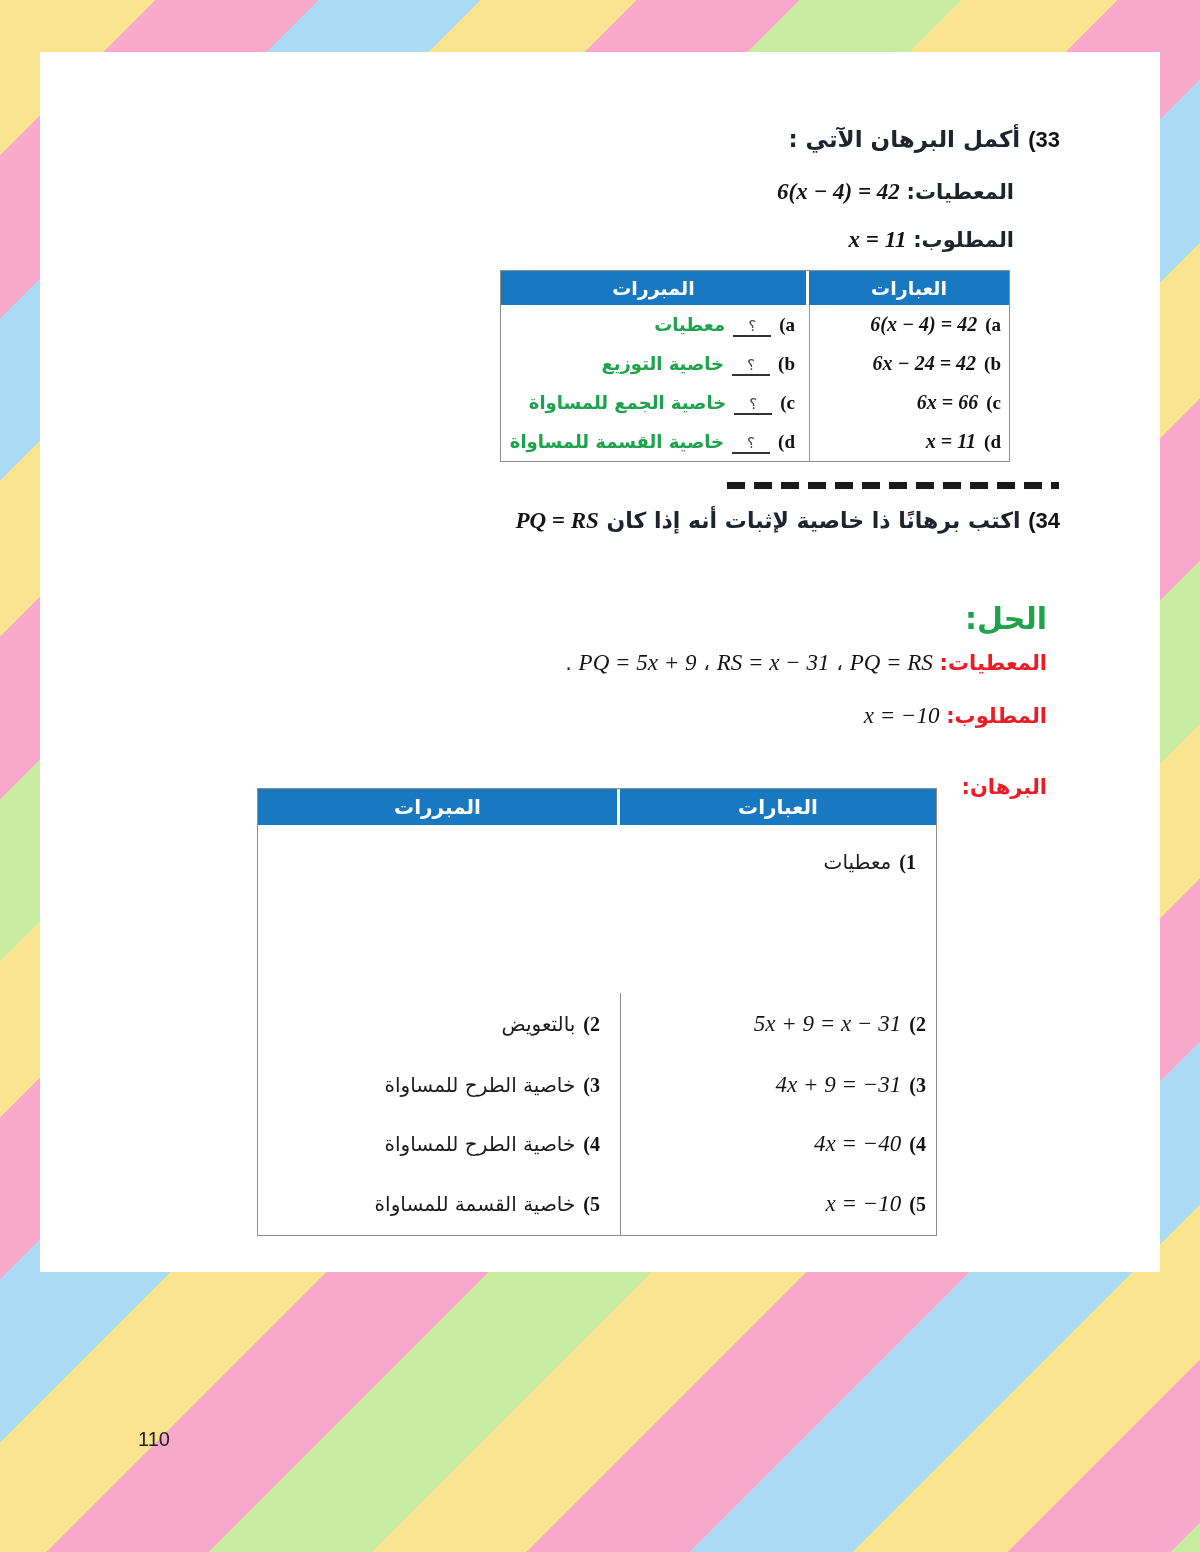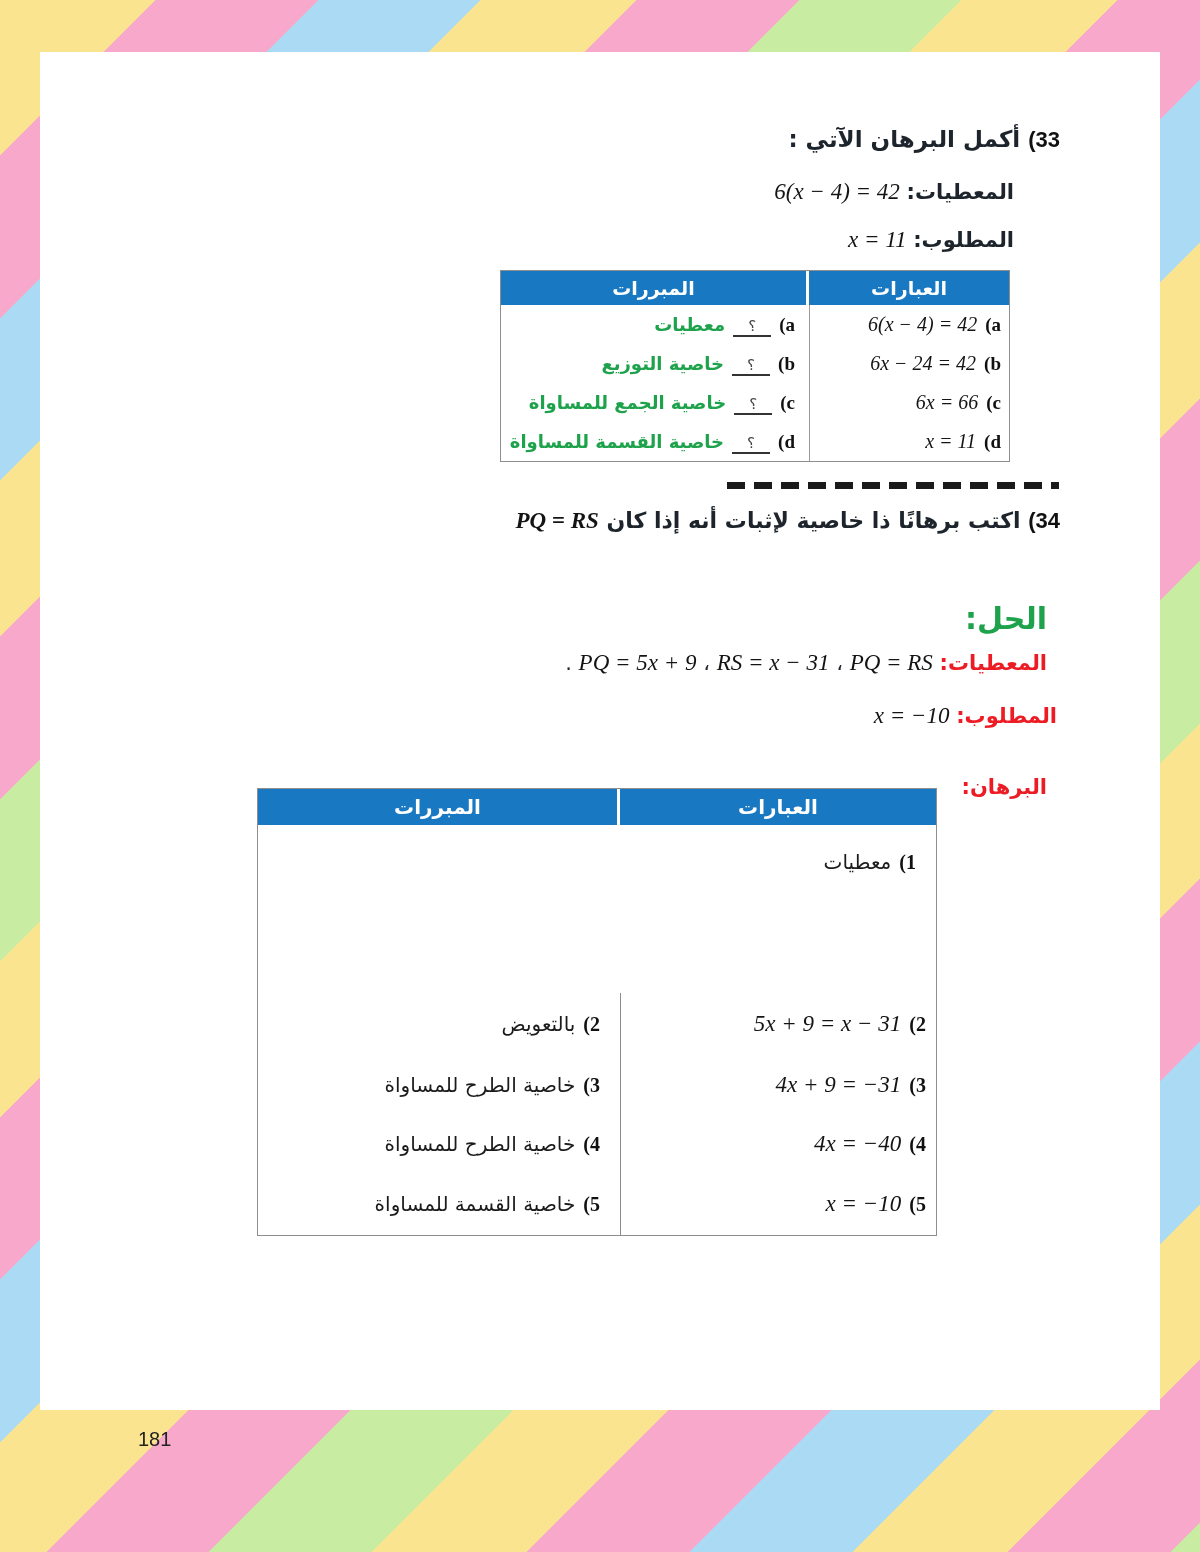--- a/index.html
+++ b/index.html
@@ -10,31 +10,31 @@
     background: repeating-linear-gradient(135deg,
       #fbe48f 0 110px,
       #f8a9cb 110px 225px,
       #abdaf4 225px 340px,
       #fbe48f 340px 450px,
       #f8a9cb 450px 565px,
       #c9eca3 565px 680px);
   }
   .sheet {
     position: absolute; left: 40px; top: 52px;
-    width: 1120px; height: 1358px; background: #ffffff;
+    width: 1120px; height: 1220px; background: #ffffff;
   }
   .abs { position: absolute; }
   .rtl { direction: rtl; unicode-bidi: isolate; white-space: nowrap; text-align: right; }
   .ar  { font-family: "DejaVu Sans", sans-serif; color: #1d242c; }
   .bold { font-weight: bold; }
   .math {
     font-family: "Liberation Serif", "DejaVu Serif", serif;
     font-style: italic; color: #141414;
   }
-  .mathb { font-weight: normal; }
+  .mathb { font-weight: bold; }
   .plabel {
     font-family: "Liberation Serif", "DejaVu Serif", serif;
     font-weight: bold; font-style: normal; color: #111;
   }
   .green { color: #1ea24b; }
   .red   { color: #ed1c24; }
 
   
   #p33-title   { top: 74px;  right: 100px; font-size: 23px; }
   #p33-given   { top: 127px; right: 146px; font-size: 21px; }
@@ -75,21 +75,21 @@
     top: 430px; right: 101px; width: 332px; height: 7px;
     background: repeating-linear-gradient(90deg, #1a1a1a 0 18px, transparent 18px 27px);
   }
 
   
   #p34-l1 { top: 456px; right: 100px; font-size: 22px; }
   #p34-l2 { top: 495px; right: 122px; font-size: 22px; }
   #p34-l1 .math, #p34-l2 .math { font-size: 23px; }
   #sol       { top: 549px; right: 113px; font-size: 30px; }
   #sol-given { top: 598px; right: 113px; font-size: 21px; }
-  #sol-req   { top: 651px; right: 103px; font-size: 21px; }
+  #sol-req   { top: 651px; right: 113px; font-size: 21px; }
   #sol-proof { top: 723px; right: 113px; font-size: 21px; }
   #sol-given .math, #sol-req .math { font-size: 23px; }
   .pnum { font-family: "Liberation Sans", sans-serif; font-weight: bold; font-size: 22px; color: #111; }
 
   
   #t2 { top: 736px; left: 217px; width: 680px; height: 448px; }
   #t2 .thead { height: 36px; font-size: 20px; }
   #t2 .hcell.stmt { width: 316px; flex: none; }
   #t2 .hcell.rsn  { flex: 1; }
   #t2 .tbody { display: flex; flex-direction: column; height: 410px; }
@@ -273,15 +273,15 @@
         </div>
         <div class="cell rsn">
           <span class="plabel" dir="ltr">(5</span>
           <span class="ar reason">خاصية القسمة للمساواة</span>
         </div>
       </div>
 
     </div>
   </div>
 
-  <div id="pageno" class="abs" dir="ltr">181</div>
+  <div id="pageno" class="abs" dir="ltr">110</div>
 
 </div>
 
 </body></html>

